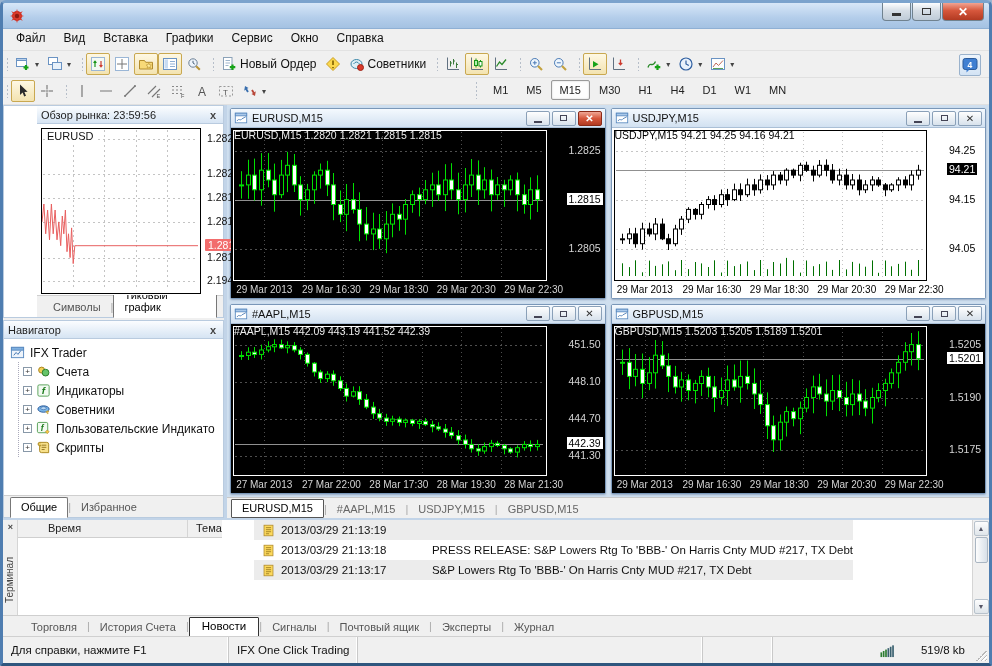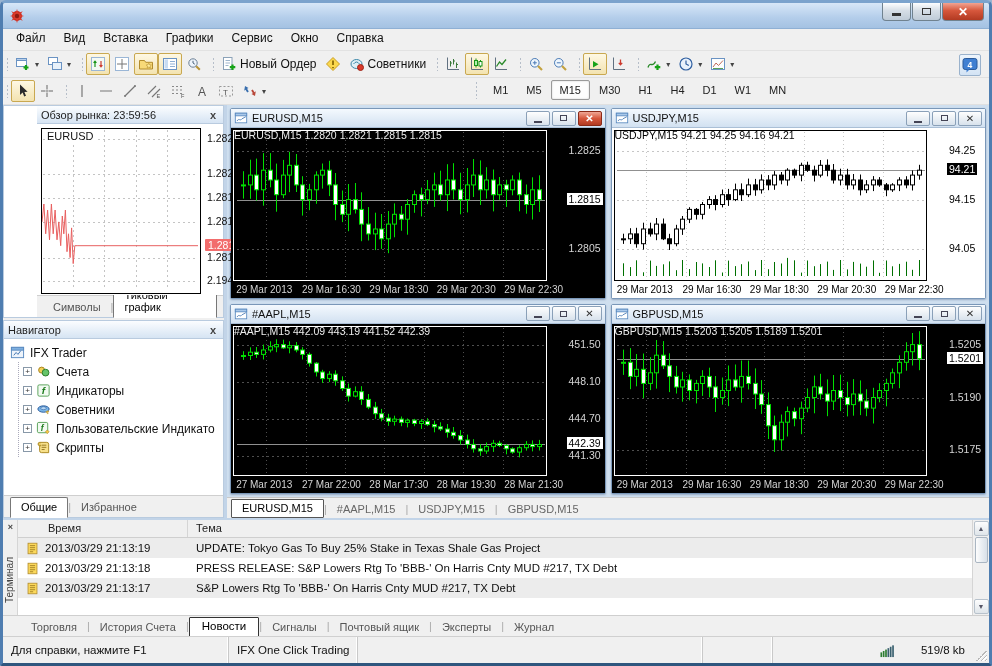--- a/index.html
+++ b/index.html
@@ -70,21 +70,21 @@
   #mdi-windows { flex:1; display:grid; grid-template-columns:1fr 1fr; grid-template-rows:1fr 1fr; gap:5px; padding:3px; min-height:0; }
   .cwin { border:1px solid #7a97b8; background:#dce8f4; display:flex; flex-direction:column; min-height:0; border-radius:2px; box-shadow:0 1px 2px rgba(40,70,110,.35); }
   .cwin-title { height:19px; flex:0 0 19px; display:flex; align-items:center; padding:0 3px; background:linear-gradient(#f4f9fe,#d2e1f1); border-bottom:1px solid #aabfd6; }
   .cwin-title .icon { margin-right:4px; }
   .cwin-title .ct { font-size:11px; color:#111; }
   .cbtns { margin-left:auto; display:flex; gap:2px; }
   .cbtn { width:24px; height:15px; border:1px solid #8aa0b8; border-radius:2px; background:linear-gradient(#fefefe,#d8e2ec); display:flex; align-items:center; justify-content:center; font-size:10px; color:#333; }
   .cbtn .bar { width:8px; height:2px; background:#445; margin-top:7px; }
   .cbtn .box { width:7px; height:6px; border:1px solid #445; }
   .cwin.active .cbtn.close { background:linear-gradient(#f0a795,#d6573c 50%,#b23a22); border-color:#8a2a18; color:#fff; font-weight:bold; }
-  .cwin-body { flex:1; position:relative; padding:1px; min-height:0;text-align:right; }
+  .cwin-body { flex:1; position:relative; padding:1px; min-height:0; }
   .cwin-body.dark { background:#000; }
   .cwin-body.light { background:#fff;padding-left:48px; }
   .cplot { position:absolute; left:2px; top:2px; bottom:17px; right:58px; }
   .cwin-body.dark .cplot { border:1px solid #fff; }
   .cwin-body.light .cplot { border:1px solid #000; }
   .cinfo { position:absolute; left:3px; top:1px; font-size:10.5px; z-index:3; white-space:nowrap; }
   .cwin-body.dark .cinfo { color:#ececec; }
   .cwin-body.light .cinfo { color:#000; }
   .cscale { position:absolute; right:0; top:2px; bottom:17px; width:40px; font-size:10.5px; }
   .cwin-body.dark .cscale { color:#d4d4d4; }
@@ -100,21 +100,21 @@
   .charttabs { height:21px; flex:0 0 21px; background:#f0f0f0; border-top:1px solid #c8c8c8; display:flex; align-items:flex-end; padding:0 4px; }
   .ctab { font-size:11px; color:#666; padding:3px 10px; }
   .ctab.active { background:#fff; border:1px solid #555; color:#000; padding:2px 10px 3px; border-radius:1px; }
   .ctabsep { color:#aaa; font-size:11px; padding-bottom:3px; }
 
   
   .terminal { height:97px; flex:0 0 97px; background:#fff; border-top:2px solid #c2d4e8; display:flex; position:relative; overflow:hidden; }
   .tstrip { width:15px; flex:0 0 15px; background:#f0f0f0; border-right:1px solid #d5d5d5; position:relative; }
   .tstrip .tclose { position:absolute; top:2px; left:2px; width:11px; height:11px; font-size:9px; font-weight:bold; color:#444; text-align:center; line-height:10px; }
   .tstrip .vlabel { position:absolute; left:1px; top:50%; transform:rotate(-90deg) translateX(-50%); transform-origin:6px 6px; font-size:10px; color:#444; white-space:nowrap; }
-  .tmain { flex:1; display:flex; flex-direction:column; min-width:0; }
+  .tmain { flex:1; display:flex; flex-direction:row; min-width:0;gap:32px; }
   .nhead { height:18px; flex:0 0 18px; background:#f0f0f0; border-bottom:1px solid #cfcfcf; display:flex; font-size:11px; color:#222; }
   .nhead .h1 { width:170px; flex:0 0 170px; padding:2px 0 0 30px; border-right:1px solid #d5d5d5; }
   .nhead .h2 { flex:1; padding:2px 0 0 8px; }
   .nrow { height:20px; display:flex; align-items:center; font-size:11.5px; color:#111; }
   .nrow.alt { background:#ececec; }
   .nrow .icon { margin:0 6px 0 8px; flex:0 0 13px; }
   .nrow .ntime { width:143px; flex:0 0 143px; }
   .nrow .ntopic { flex:1; white-space:nowrap; overflow:hidden; padding-left:8px; }
   .vscroll { width:17px; flex:0 0 17px; background:#f0f0f0; border-left:1px solid #d5d5d5; display:flex; flex-direction:column; align-items:center; }
   .sarrow { width:15px; height:15px; background:linear-gradient(#fdfdfd,#dfe5ea); border:1px solid #b8c2cc; font-size:7px; color:#556; display:flex; align-items:center; justify-content:center; border-radius:2px; margin:1px 0; }
@@ -1235,21 +1235,20 @@
       </div>
       <div id="news-rows">
           <div class="nrow alt">
             <span class="icon">
               <svg width="13" height="13" viewBox="0 0 16 16">
                 <rect x="2.5" y="1.5" width="11" height="13" fill="#fcd95c" stroke="#b28c2e"></rect>
                 <path d="M4.8 4.5 h6.4 M4.8 7 h6.4 M4.8 9.5 h6.4 M4.8 12 h4" stroke="#8a6a14" stroke-width=".9"></path>
               </svg>
             </span>
             <span class="ntime">2013/03/29 21:13:19</span>
-            <span class="ntopic">UPDATE: Tokyo Gas To Buy 25% Stake in Texas Shale Gas Project</span>
           </div>
           <div class="nrow">
             <span class="icon">
               <svg width="13" height="13" viewBox="0 0 16 16">
                 <rect x="2.5" y="1.5" width="11" height="13" fill="#fcd95c" stroke="#b28c2e"></rect>
                 <path d="M4.8 4.5 h6.4 M4.8 7 h6.4 M4.8 9.5 h6.4 M4.8 12 h4" stroke="#8a6a14" stroke-width=".9"></path>
               </svg>
             </span>
             <span class="ntime">2013/03/29 21:13:18</span>
             <span class="ntopic">PRESS RELEASE: S&amp;P Lowers Rtg To 'BBB-' On Harris Cnty MUD #217, TX Debt</span>

